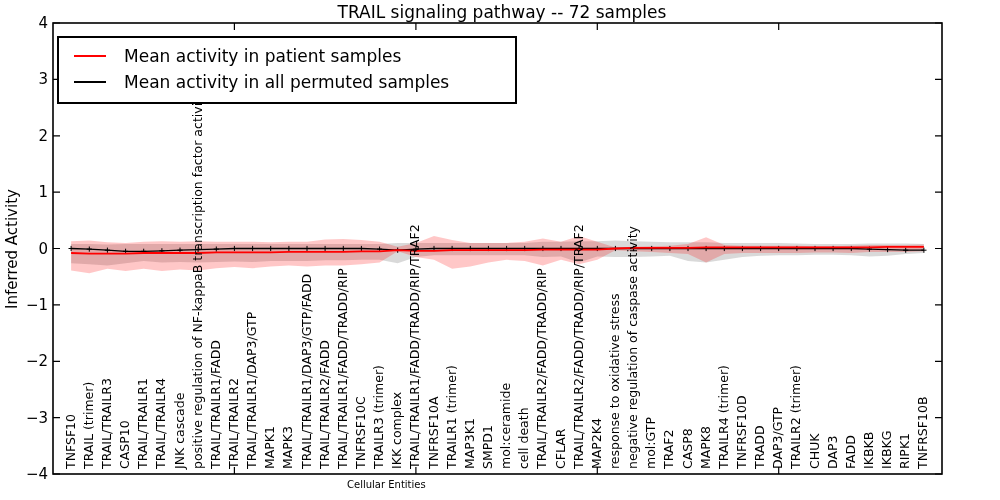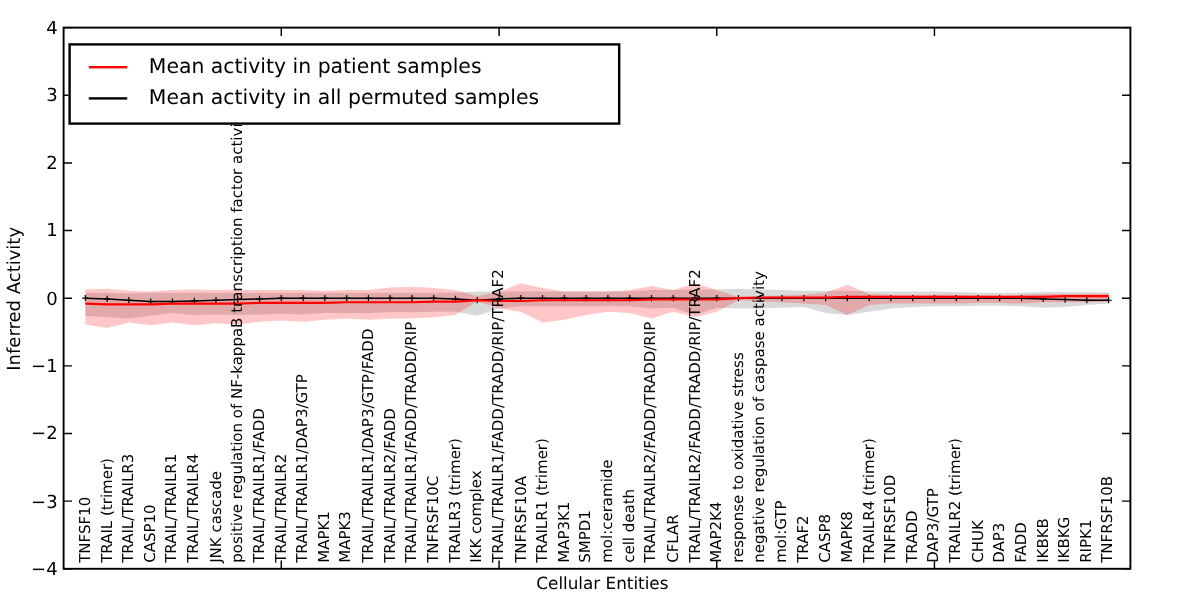--- a/index.html
+++ b/index.html
@@ -9,21 +9,21 @@
   }
   #chart-title{
     position:absolute;left:252px;top:2px;width:500px;text-align:center;
     font-size:17px;line-height:20px;white-space:nowrap;
   }
   #y-axis-label{
     position:absolute;left:-138px;top:240px;width:300px;height:18px;text-align:center;
     font-size:15px;transform:rotate(-90deg);white-space:nowrap;
   }
   #x-axis-label{
-    position:absolute;left:347px;top:479px;width:310px;text-align:center;font-size:14px;
+    position:absolute;left:347px;top:479px;width:310px;text-align:left;font-size:10px;
   }
   #plot-svg{position:absolute;left:0;top:0;z-index:1;}
   #xlabels{position:absolute;left:0;top:0;width:1000px;height:500px;z-index:2;pointer-events:none;}
   .xcat{
     position:absolute;font-size:12.5px;line-height:16px;white-space:nowrap;
     transform-origin:0 0;transform:rotate(-90deg);
   }
   .ytick{
     position:absolute;left:12px;width:36px;text-align:right;font-size:15px;line-height:18px;
   }
@@ -32,20 +32,21 @@
     border:2px solid #000;padding:5px 0 7px 0;
   }
   .legend-row{display:flex;align-items:center;height:26px;padding-left:15px;}
   .legend-line{width:32px;height:0;border-top:2px solid #000;margin-right:18px;flex:none;}
   .legend-label{font-size:17px;white-space:nowrap;}
 </style>
 </head>
 <body>
 
 <div id="figure">
+  <div id="chart-title">TRAIL signaling pathway -- 72 samples</div>
 
   <svg id="plot-svg" width="1000" height="500">
       <polygon points="71.1,244.0 89.3,244.0 107.4,244.6 125.6,244.0 143.7,244.0 161.9,244.0 180.0,244.0 198.1,244.0 216.3,244.0 234.4,244.0 252.6,244.0 270.7,244.0 288.9,244.0 307.0,244.0 325.1,244.0 343.3,244.0 361.4,244.0 379.6,244.0 397.7,242.9 415.9,242.9 434.0,242.9 452.1,242.9 470.3,242.9 488.4,242.9 506.6,242.9 524.7,242.9 542.9,241.7 561.0,241.7 579.1,241.2 597.3,241.2 615.4,240.6 633.6,241.2 651.7,241.7 669.9,242.3 688.0,242.3 706.1,242.3 724.3,242.9 742.4,242.9 760.6,242.9 778.7,242.9 796.9,243.4 815.0,244.0 833.1,244.0 851.3,244.0 869.4,243.4 887.6,243.4 905.7,243.4 923.9,244.0 923.9,253.0 905.7,254.1 887.6,255.8 869.4,256.4 851.3,255.3 833.1,254.7 815.0,254.7 796.9,255.3 778.7,255.3 760.6,255.8 742.4,257.0 724.3,259.8 706.1,262.6 688.0,260.9 669.9,255.8 651.7,256.4 633.6,257.0 615.4,257.0 597.3,256.4 579.1,262.6 561.0,256.4 542.9,257.0 524.7,255.3 506.6,255.3 488.4,255.3 470.3,255.3 452.1,255.3 434.0,255.3 415.9,257.0 397.7,263.2 379.6,259.8 361.4,259.8 343.3,260.3 325.1,260.3 307.0,260.9 288.9,260.9 270.7,260.9 252.6,262.0 234.4,261.5 216.3,262.0 198.1,262.6 180.0,262.0 161.9,262.6 143.7,260.9 125.6,263.2 107.4,265.4 89.3,264.3 71.1,263.2" fill="#888888" fill-opacity="0.32" stroke="none"></polygon>
       <polygon points="71.1,241.2 89.3,240.6 107.4,242.3 125.6,242.9 143.7,241.7 161.9,241.2 180.0,241.7 198.1,241.2 216.3,241.7 234.4,241.7 252.6,241.7 270.7,242.3 288.9,241.7 307.0,241.7 325.1,239.5 343.3,238.9 361.4,240.0 379.6,241.7 397.7,246.8 415.9,242.9 434.0,236.1 452.1,240.0 470.3,242.9 488.4,242.9 506.6,242.9 524.7,241.7 542.9,238.4 561.0,241.7 579.1,236.1 597.3,241.7 615.4,247.4 633.6,246.8 651.7,246.2 669.9,245.7 688.0,244.0 706.1,237.2 724.3,245.1 742.4,245.7 760.6,245.7 778.7,245.7 796.9,245.7 815.0,246.2 833.1,246.2 851.3,245.7 869.4,245.1 887.6,245.1 905.7,245.1 923.9,244.6 923.9,251.3 905.7,251.9 887.6,251.9 869.4,251.9 851.3,253.0 833.1,252.4 815.0,252.4 796.9,253.0 778.7,253.0 760.6,253.0 742.4,253.0 724.3,254.1 706.1,262.6 688.0,254.1 669.9,253.0 651.7,251.9 633.6,251.3 615.4,250.2 597.3,259.8 579.1,264.3 561.0,259.8 542.9,265.4 524.7,260.9 506.6,259.8 488.4,262.6 470.3,266.5 452.1,268.8 434.0,259.8 415.9,257.0 397.7,251.3 379.6,262.6 361.4,264.3 343.3,265.4 325.1,265.4 307.0,266.5 288.9,265.4 270.7,266.5 252.6,268.2 234.4,267.1 216.3,268.2 198.1,270.5 180.0,269.4 161.9,271.1 143.7,268.8 125.6,271.1 107.4,268.8 89.3,273.3 71.1,270.5" fill="#ff0000" fill-opacity="0.22" stroke="none"></polygon>
       <polyline points="71.1,248.5 89.3,249.1 107.4,250.2 125.6,251.3 143.7,251.3 161.9,250.8 180.0,250.2 198.1,249.6 216.3,249.1 234.4,248.5 252.6,248.5 270.7,248.5 288.9,248.5 307.0,248.5 325.1,248.5 343.3,248.5 361.4,248.5 379.6,249.1 397.7,250.2 415.9,249.1 434.0,248.5 452.1,248.5 470.3,248.5 488.4,248.5 506.6,248.5 524.7,248.5 542.9,248.5 561.0,248.5 579.1,248.5 597.3,248.5 615.4,248.5 633.6,248.5 651.7,248.5 669.9,248.5 688.0,248.5 706.1,248.5 724.3,248.5 742.4,248.5 760.6,248.5 778.7,248.5 796.9,248.5 815.0,248.5 833.1,248.5 851.3,248.5 869.4,249.1 887.6,249.6 905.7,250.2 923.9,250.2" fill="none" stroke="#000000" stroke-width="1.3"></polyline>
       <path d="M68.5 248.5H73.7M71.1 245.9V251.1M86.7 249.1H91.9M89.3 246.5V251.7M104.8 250.2H110.0M107.4 247.6V252.8M123.0 251.3H128.2M125.6 248.7V253.9M141.1 251.3H146.3M143.7 248.7V253.9M159.3 250.8H164.5M161.9 248.2V253.4M177.4 250.2H182.6M180.0 247.6V252.8M195.5 249.6H200.7M198.1 247.0V252.2M213.7 249.1H218.9M216.3 246.5V251.7M231.8 248.5H237.0M234.4 245.9V251.1M250.0 248.5H255.2M252.6 245.9V251.1M268.1 248.5H273.3M270.7 245.9V251.1M286.3 248.5H291.5M288.9 245.9V251.1M304.4 248.5H309.6M307.0 245.9V251.1M322.5 248.5H327.7M325.1 245.9V251.1M340.7 248.5H345.9M343.3 245.9V251.1M358.8 248.5H364.0M361.4 245.9V251.1M377.0 249.1H382.2M379.6 246.5V251.7M395.1 250.2H400.3M397.7 247.6V252.8M413.3 249.1H418.5M415.9 246.5V251.7M431.4 248.5H436.6M434.0 245.9V251.1M449.5 248.5H454.7M452.1 245.9V251.1M467.7 248.5H472.9M470.3 245.9V251.1M485.8 248.5H491.0M488.4 245.9V251.1M504.0 248.5H509.2M506.6 245.9V251.1M522.1 248.5H527.3M524.7 245.9V251.1M540.3 248.5H545.5M542.9 245.9V251.1M558.4 248.5H563.6M561.0 245.9V251.1M576.5 248.5H581.7M579.1 245.9V251.1M594.7 248.5H599.9M597.3 245.9V251.1M612.8 248.5H618.0M615.4 245.9V251.1M631.0 248.5H636.2M633.6 245.9V251.1M649.1 248.5H654.3M651.7 245.9V251.1M667.3 248.5H672.5M669.9 245.9V251.1M685.4 248.5H690.6M688.0 245.9V251.1M703.5 248.5H708.7M706.1 245.9V251.1M721.7 248.5H726.9M724.3 245.9V251.1M739.8 248.5H745.0M742.4 245.9V251.1M758.0 248.5H763.2M760.6 245.9V251.1M776.1 248.5H781.3M778.7 245.9V251.1M794.3 248.5H799.5M796.9 245.9V251.1M812.4 248.5H817.6M815.0 245.9V251.1M830.5 248.5H835.7M833.1 245.9V251.1M848.7 248.5H853.9M851.3 245.9V251.1M866.8 249.1H872.0M869.4 246.5V251.7M885.0 249.6H890.2M887.6 247.0V252.2M903.1 250.2H908.3M905.7 247.6V252.8M921.3 250.2H926.5M923.9 247.6V252.8" stroke="#000000" stroke-width="1" fill="none"></path>
       <polyline points="71.1,253.0 89.3,253.6 107.4,253.6 125.6,253.6 143.7,253.0 161.9,253.0 180.0,253.0 198.1,253.0 216.3,252.4 234.4,252.4 252.6,252.4 270.7,252.4 288.9,251.9 307.0,251.9 325.1,251.9 343.3,251.9 361.4,251.3 379.6,251.3 397.7,250.2 415.9,250.8 434.0,250.8 452.1,250.2 470.3,250.2 488.4,250.2 506.6,250.2 524.7,250.2 542.9,249.6 561.0,249.6 579.1,249.6 597.3,249.6 615.4,248.5 633.6,247.9 651.7,247.9 669.9,247.9 688.0,247.9 706.1,247.4 724.3,247.4 742.4,247.4 760.6,247.4 778.7,247.4 796.9,247.4 815.0,247.4 833.1,247.4 851.3,247.4 869.4,247.4 887.6,246.8 905.7,246.8 923.9,246.8" fill="none" stroke="#ff0000" stroke-width="1.8"></polyline>
       <rect x="53" y="23" width="889" height="451" fill="none" stroke="#000" stroke-width="1.6"></rect>
       <path d="M53 23.0h7M942 23.0h-7M53 79.4h7M942 79.4h-7M53 135.8h7M942 135.8h-7M53 192.1h7M942 192.1h-7M53 248.5h7M942 248.5h-7M53 304.9h7M942 304.9h-7M53 361.3h7M942 361.3h-7M53 417.6h7M942 417.6h-7M53 474.0h7M942 474.0h-7M234.4 474v-7M234.4 23v7M415.9 474v-7M415.9 23v7M597.3 474v-7M597.3 23v7M778.7 474v-7M778.7 23v7" stroke="#000" stroke-width="1.2" fill="none"></path>
     </svg>

